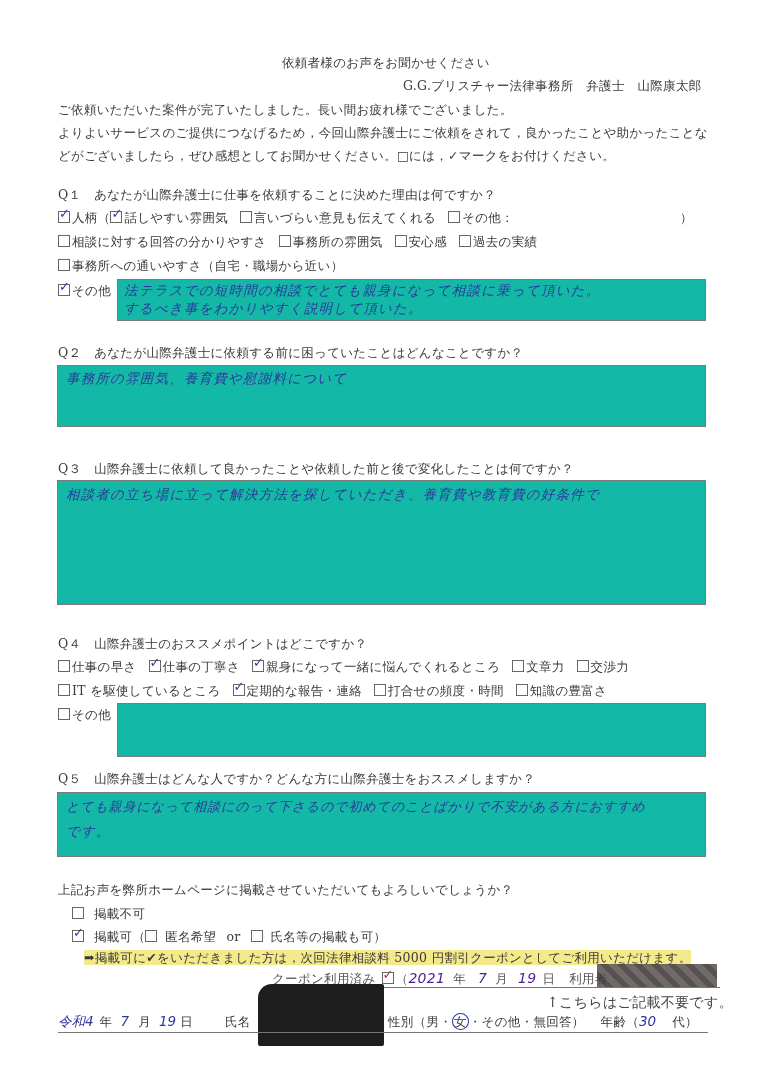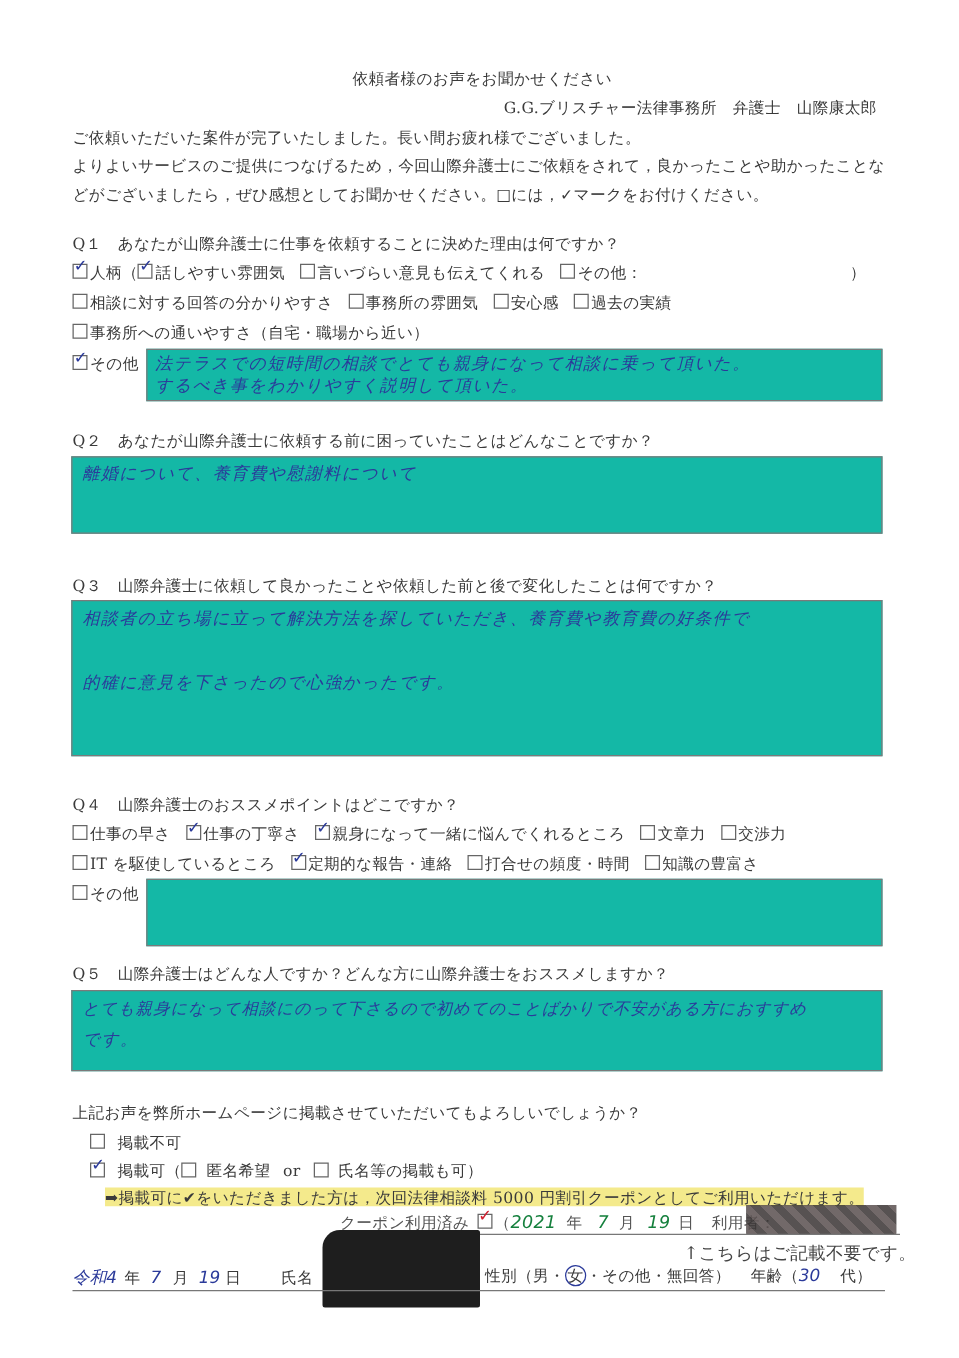--- a/index.html
+++ b/index.html
@@ -13,21 +13,21 @@
   .box { position: absolute; border: 1.2px solid #7a7a7a; background: #14b8a6; }
   .cb { display: inline-block; width: 10px; height: 10px; border: 1px solid #666; vertical-align: -1px; margin-right: 2px; position: relative; }
   .cb.checked::after { content: "✓"; position: absolute; left: 0px; top: -6px; font-size: 13px; color: #2b3a9a; font-family: "DejaVu Sans", sans-serif; }
   .cb.red.checked::after { color: #d02030; }
   .opt { margin-right: 12px; }
   .highlight { background: #f4ea8c; }
   .redact { position: absolute; background: #1e1e1e; }
   .redact.pix { background:
       repeating-linear-gradient(45deg, #5a5050 0 6px, #3a3535 6px 12px),
       #444; opacity: 0.85; }
-  .red-hand { color: #15803d; font-family: "DejaVu Sans", sans-serif; font-style: italic; font-size: 14px; }
+  .red-hand { color: #4c1d95; font-family: "DejaVu Sans", sans-serif; font-style: italic; font-size: 14px; }
   .underline { position: absolute; height: 1px; background: #777; }
 </style>
 </head>
 <body>
 
 <div class="abs txt" style="left:282px; top:55px;">依頼者様のお声をお聞かせください</div>
 <div class="abs txt" style="left:403px; top:78px;">G.G.ブリスチャー法律事務所　弁護士　山際康太郎</div>
 
 <div class="abs txt" style="left:58px; top:102px;">ご依頼いただいた案件が完了いたしました。長い間お疲れ様でございました。</div>
 <div class="abs txt" style="left:58px; top:125px;">よりよいサービスのご提供につなげるため，今回山際弁護士にご依頼をされて，良かったことや助かったことな</div>
@@ -47,27 +47,26 @@
 <div class="abs txt" style="left:58px; top:283px;">
   <span class="cb checked"></span><span>その他</span>
 </div>
 <div class="box" style="left:117px; top:279px; width:587px; height:40px;">
   <div class="abs hand" style="left:6px; top:2px;">法テラスでの短時間の相談でとても親身になって相談に乗って頂いた。</div>
   <div class="abs hand" style="left:6px; top:20px;">するべき事をわかりやすく説明して頂いた。</div>
 </div>
 
 <div class="abs txt" style="left:58px; top:345px;">Q２　あなたが山際弁護士に依頼する前に困っていたことはどんなことですか？</div>
 <div class="box" style="left:57px; top:365px; width:647px; height:60px;">
-  <div class="abs hand" style="left:8px; top:4px;">離婚について、養育費や慰謝料について</div>
+  <div class="abs hand" style="left:8px; top:4px;">事務所の雰囲気、養育費や慰謝料について</div>
 </div>
 
 <div class="abs txt" style="left:58px; top:461px;">Q３　山際弁護士に依頼して良かったことや依頼した前と後で変化したことは何ですか？</div>
 <div class="box" style="left:57px; top:480px; width:647px; height:123px;">
   <div class="abs hand" style="left:8px; top:5px;">相談者の立ち場に立って解決方法を探していただき、養育費や教育費の好条件で</div>
-  <div class="abs hand" style="left:8px; top:56px;">的確に意見を下さったので心強かったです。</div>
 </div>
 
 <div class="abs txt" style="left:58px; top:636px;">Q４　山際弁護士のおススメポイントはどこですか？</div>
 <div class="abs txt" style="left:58px; top:659px;">
   <span class="opt"><span class="cb"></span><span>仕事の早さ</span></span><span class="opt"><span class="cb checked"></span><span>仕事の丁寧さ</span></span><span class="opt"><span class="cb checked"></span><span>親身になって一緒に悩んでくれるところ</span></span><span class="opt"><span class="cb"></span><span>文章力</span></span><span class="opt"><span class="cb"></span><span>交渉力</span></span>
 </div>
 <div class="abs txt" style="left:58px; top:683px;">
   <span class="opt"><span class="cb"></span><span>IT を駆使しているところ</span></span><span class="opt"><span class="cb checked"></span><span>定期的な報告・連絡</span></span><span class="opt"><span class="cb"></span><span>打合せの頻度・時間</span></span><span class="opt"><span class="cb"></span><span>知識の豊富さ</span></span>
 </div>
 <div class="abs txt" style="left:58px; top:707px;">

